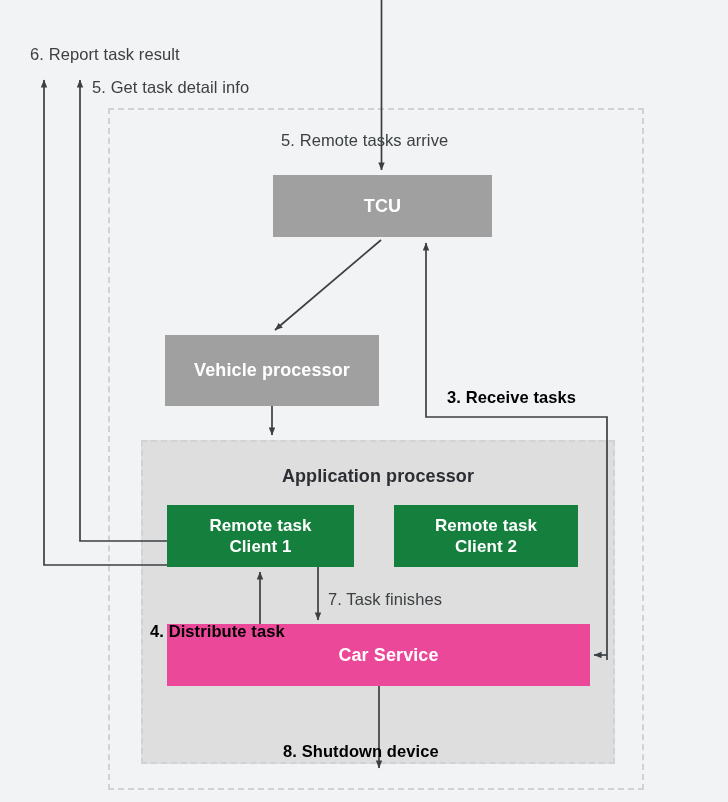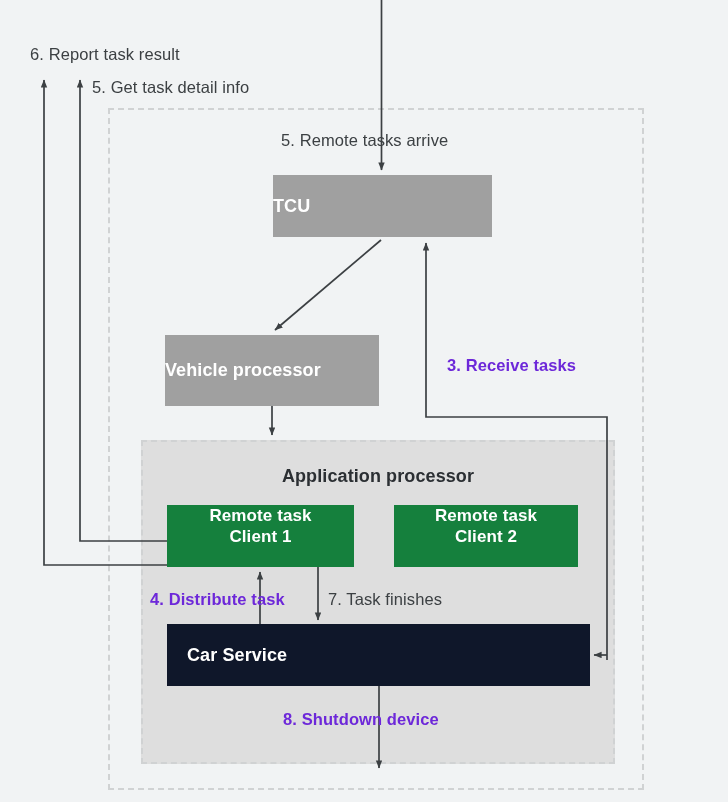--- a/index.html
+++ b/index.html
@@ -26,29 +26,30 @@
     left: 0; top: 0;
     width: 728px;
     height: 802px;
     pointer-events: none;
   }
   .box {
     position: absolute;
     box-sizing: border-box;
     display: flex;
     align-items: center;
+    justify-content: center;
     text-align: center;
     color: #ffffff;
     font-weight: bold;
     line-height: 1.25;
     letter-spacing: .1px;
   }
   .box-grey  { background: #a0a0a0; }
   .box-green { background: #15803d; }
-  .box-red   { background: #0f172a; padding-left: 20px; }
+  .box-red   { background: #ec4899; padding-left: 20px; }
 
   .container-outer {
     position: absolute;
     box-sizing: border-box;
     border: 2px dashed #d0d2d3;
     background: transparent;
   }
   .container-ap {
     position: absolute;
     box-sizing: border-box;
@@ -66,21 +67,22 @@
   }
   .label {
     position: absolute;
     white-space: nowrap;
     font-size: 16.5px;
     color: #3c4043;
     letter-spacing: .1px;
   }
   .label.bold {
     font-weight: bold;
-    color: #6d28d9;
+    color: #000000;
+    margin-top: 32px;
   }
 </style>
 </head>
 <body>
 
 <div id="diagram-root">
 
   <div class="container-outer" style="left:108px; top:108px; width:536px; height:682px;"></div>
 
   <div class="container-ap" style="left:141px; top:440px; width:474px; height:324px;">

